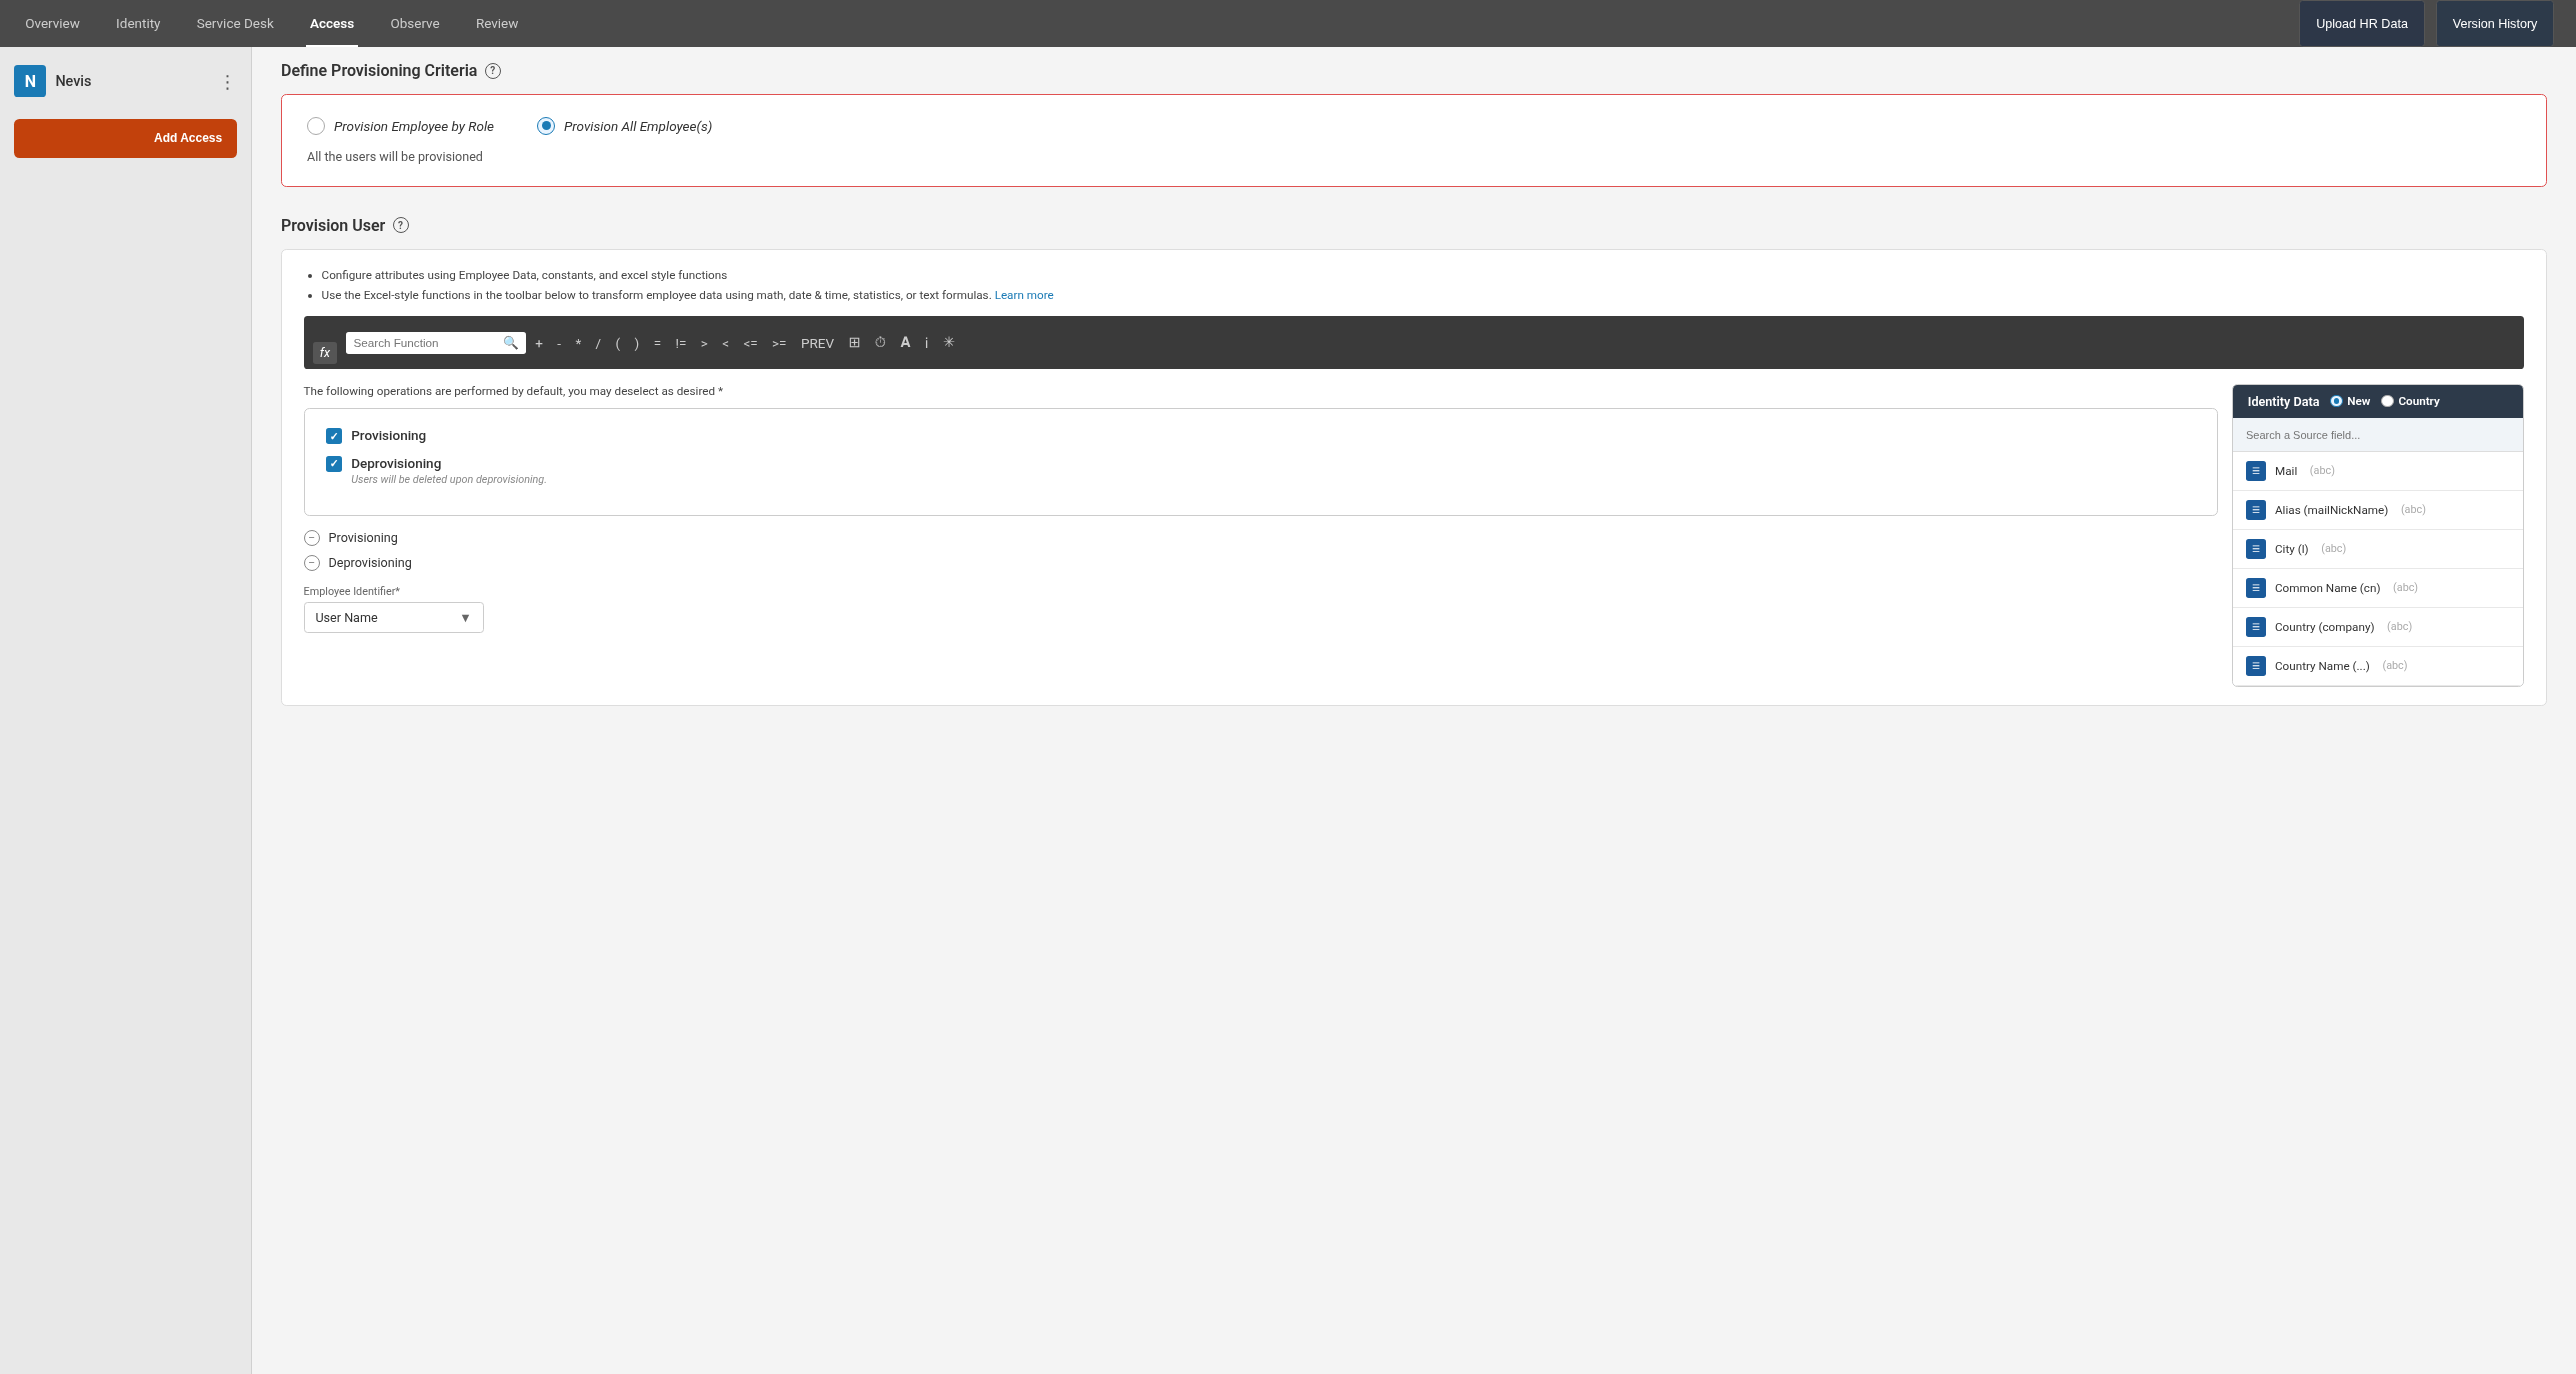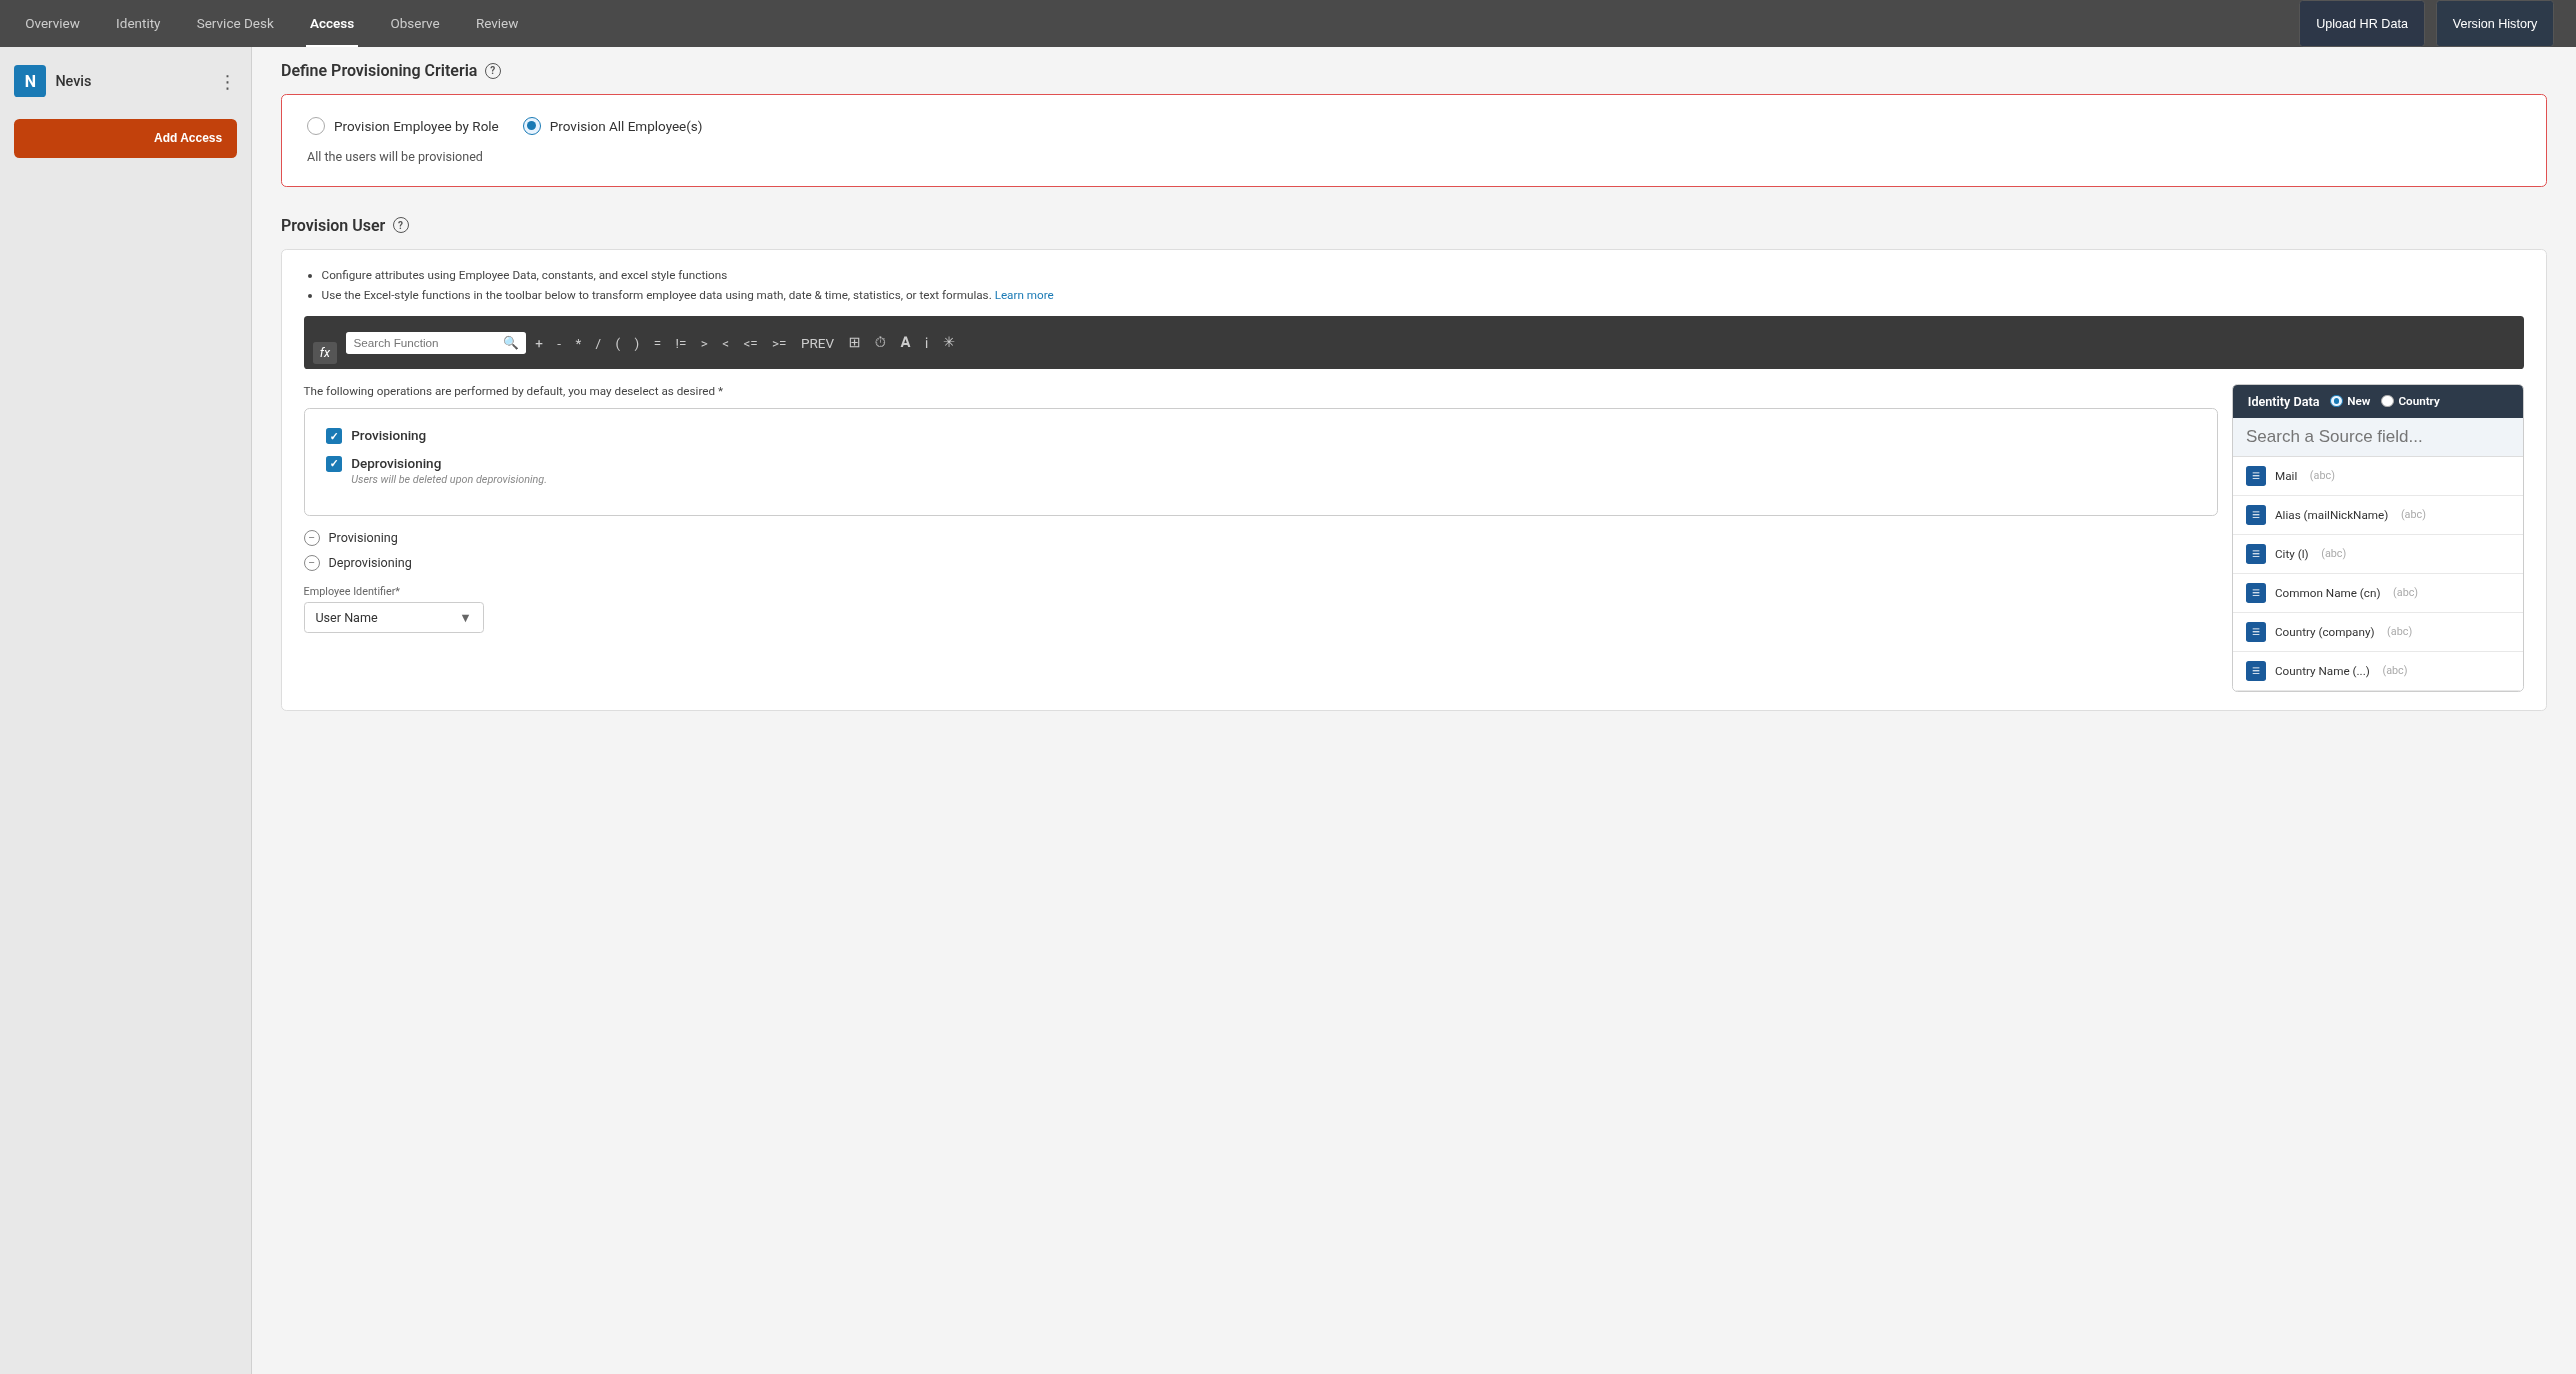--- a/index.html
+++ b/index.html
@@ -61,21 +61,21 @@
       width: 16px; height: 16px; border-radius: 50%; border: 1.8px solid #555;
       display: inline-flex; align-items: center; justify-content: center;
       font-size: 10px; color: #555; cursor: pointer; font-weight: 700;
     }
 
     
     .criteria-box {
       border: 1.8px solid #e05050; border-radius: 5.4px; background: #fff;
       padding: 21.6px 25px; margin-bottom: 29px;
     }
-    .radio-group { display: flex; align-items: center; gap: 24px; margin-bottom: 14.4px; }
+    .radio-group { display: flex; align-items: center; gap: 43px; margin-bottom: 14.4px; font-style: italic; }
     .radio-item { display: flex; align-items: center; gap: 9px; cursor: pointer; font-size: 13.5px; }
     .radio-circle {
       width: 18px; height: 18px; border-radius: 50%; border: 1.8px solid #aaa;
       display: flex; align-items: center; justify-content: center; flex-shrink: 0;
     }
     .radio-circle.selected {
       border-color: #1a7ab5; background: #e8f4ff;
     }
     .radio-circle.selected::after {
       content: ''; width: 9px; height: 9px; border-radius: 50%; background: #1a7ab5;
@@ -159,21 +159,21 @@
     .radio-dot-sel::after { content: ''; width: 5.4px; height: 5.4px; border-radius: 50%; background: #1a7ab5; }
     .radio-dot {
       width: 12.6px; height: 12.6px; border-radius: 50%; border: 1.8px solid #aaa;
       background: #fff;
     }
     .identity-search {
       padding: 9px 12.6px; border-bottom: 0.9px solid #ddd;
     }
     .identity-search-input {
       width: 100%; border: none; outline: none; background: transparent;
-      font-size: 17px; color: #888;
+      font-size: 11px; color: #888;
     }
     .identity-list { max-height: 270px; overflow-y: auto; }
     .identity-item {
       display: flex; align-items: center; gap: 9px;
       padding: 9px 12.6px; border-bottom: 0.9px solid #e8e8e8;
       cursor: pointer; background: #fff; font-size: 11.7px;
     }
     .identity-field-icon {
       width: 20px; height: 20px; background: #1a5a9a; border-radius: 2.7px;
       display: flex; align-items: center; justify-content: center; flex-shrink: 0;

